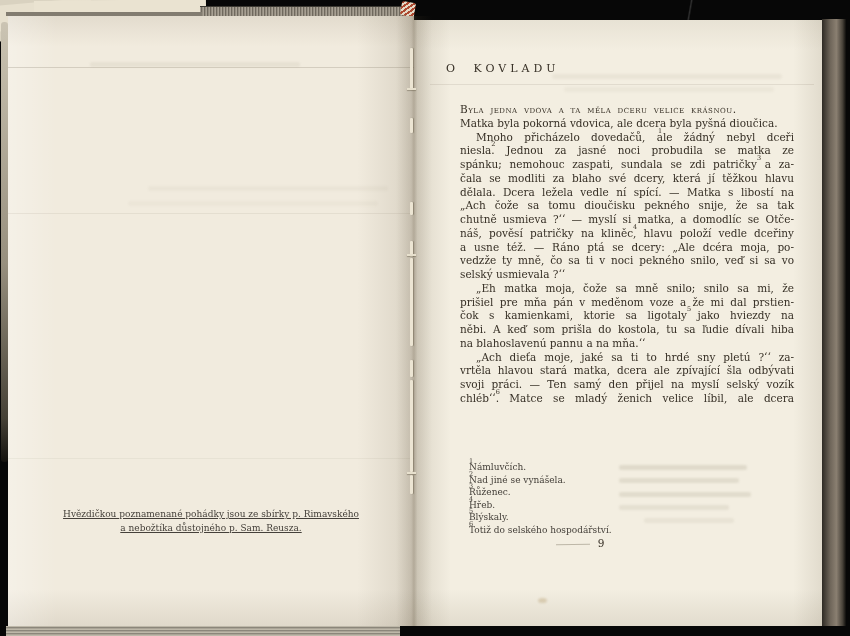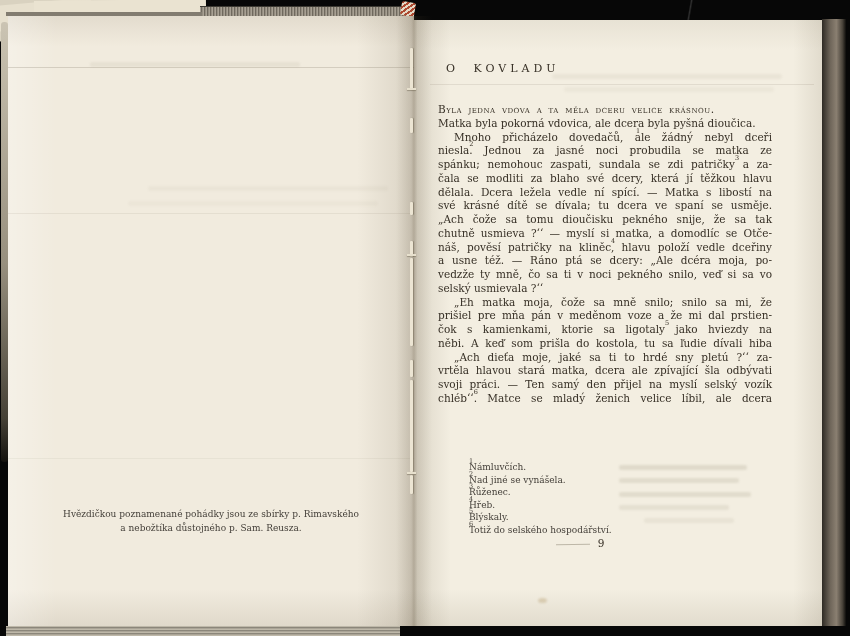--- a/index.html
+++ b/index.html
@@ -45,35 +45,35 @@
 
   
   .gutter-shadow{left:396px;top:16px;width:36px;height:610px;z-index:4;pointer-events:none;
       background:linear-gradient(to right,transparent,rgba(85,72,50,.16) 42%,rgba(85,72,50,.30) 50%,rgba(85,72,50,.12) 60%,transparent);}
   .stitch{left:410px;width:3px;background:#ece5d3;z-index:5;box-shadow:1px 0 1px rgba(110,100,80,.55);border-radius:1px;}
   .stitch-bar{left:407px;width:9px;height:2px;background:#e7e0cd;z-index:5;box-shadow:0 1px 1px rgba(110,100,80,.5);}
 
   
   .running-head{top:42px;left:42px;width:334px;text-align:left;transform:translateX(-10px);
       font-size:11px;letter-spacing:4px;word-spacing:7px;color:var(--ink,#362f25);}
-  .story{top:83px;left:24px;width:334px;color:var(--ink,#362f25);font-size:10.5px;line-height:13.75px;}
+  .story{top:83px;left:46px;width:334px;color:var(--ink,#362f25);font-size:10.5px;line-height:13.75px;}
   .tline{position:static;text-align:left;}
   .tline:not(.just){white-space:nowrap;}
   .tline.just{text-align:justify;text-align-last:justify;}
   .tline.ind{text-indent:16px;}
   .tline.sc{font-variant:small-caps;letter-spacing:.5px;word-spacing:2.5px;}
   .story sup,.footnotes sup{font-size:6.5px;vertical-align:super;line-height:0;letter-spacing:0;}
   .footnotes{top:441px;left:55px;width:300px;color:#45403a;font-size:9px;line-height:12.6px;}
   .fnline{position:static;}
   .pagenum-row{top:517px;left:42px;width:334px;text-align:center;transform:translateX(-22px);
       font-size:10.5px;color:var(--ink,#362f25);}
   .pn-dash{top:524px;left:142px;width:34px;height:1px;background:rgba(90,80,60,.35);transform:rotate(-1deg);}
 
   
-  .left-footnote{top:492px;left:18px;width:370px;text-align:center;color:#45403a;font-size:9px;line-height:13.5px;}
+  .left-footnote{top:492px;left:18px;width:370px;text-align:center;color:#45403a;font-size:9px;line-height:13.5px;text-decoration:underline;}
   .lfline{position:static;}
 
   
   .speck{background:#55503f;border-radius:50%;}
   .stain{background:rgba(160,130,70,.28);border-radius:50%;filter:blur(1px);}
 </style>
 </head>
 <body style="background: rgb(7, 7, 7);">
 
 <div class="scene" style="--page-left: #f1ebde; --page-right: #f3eee1; --ink: #362f25;">
@@ -106,31 +106,31 @@
     <div class="crease" style="top:64px;left:4%;width:94%;opacity:.6"></div>
     <div class="running-head">O KOVLADU</div>
     <div class="story">
         <div class="tline sc">Byla jedna vdova a ta měla dceru velice krásnou.</div>
         <div class="tline">Matka byla pokorná vdovica, ale dcera byla pyšná dioučica.</div>
         <div class="tline ind just">Mnoho přicházelo dovedačů<sup>1</sup>, ale žádný nebyl dceři</div>
         <div class="tline just">niesla<sup>2</sup>. Jednou za jasné noci probudila se matka ze</div>
         <div class="tline just">spánku; nemohouc zaspati, sundala se zdi patričky<sup>3</sup> a za-</div>
         <div class="tline just">čala se modliti za blaho své dcery, která jí těžkou hlavu</div>
         <div class="tline just">dělala. Dcera ležela vedle ní spící. — Matka s libostí na</div>
-        <div class="tline just">své krásné dítě se dívala; tu dcera ve spaní se usměje.</div>
         <div class="tline just">„Ach čože sa tomu dioučisku pekného snije, že sa tak</div>
         <div class="tline just">chutně usmieva ?‘‘ — myslí si matka, a domodlíc se Otče-</div>
         <div class="tline just">náš, pověsí patričky na kliněc<sup>4</sup>, hlavu položí vedle dceřiny</div>
         <div class="tline just">a usne též. — Ráno ptá se dcery: „Ale dcéra moja, po-</div>
         <div class="tline just">vedzže ty mně, čo sa ti v noci pekného snilo, veď si sa vo</div>
         <div class="tline">selský usmievala ?‘‘</div>
         <div class="tline ind just">„Eh matka moja, čože sa mně snilo; snilo sa mi, že</div>
         <div class="tline just">prišiel pre mňa pán v meděnom voze a že mi dal prstien-</div>
         <div class="tline just">čok s kamienkami, ktorie sa ligotaly<sup>5</sup> jako hviezdy na</div>
         <div class="tline just">něbi. A keď som prišla do kostola, tu sa ľudie dívali hiba</div>
+        <div class="tline">na blahoslavenú pannu a na mňa.‘‘</div>
         <div class="tline ind just">„Ach dieťa moje, jaké sa ti to hrdé sny pletú ?‘‘ za-</div>
         <div class="tline just">vrtěla hlavou stará matka, dcera ale zpívající šla odbývati</div>
         <div class="tline just">svoji práci. — Ten samý den přijel na myslí selský vozík</div>
         <div class="tline just">chléb‘‘<sup>6</sup>. Matce se mladý ženich velice líbil, ale dcera</div>
       </div>
     <div class="footnotes">
         <div class="fnline"><sup>1</sup> Námluvčích.</div>
         <div class="fnline"><sup>2</sup> Nad jiné se vynášela.</div>
         <div class="fnline"><sup>3</sup> Růženec.</div>
         <div class="fnline"><sup>4</sup> Hřeb.</div>

